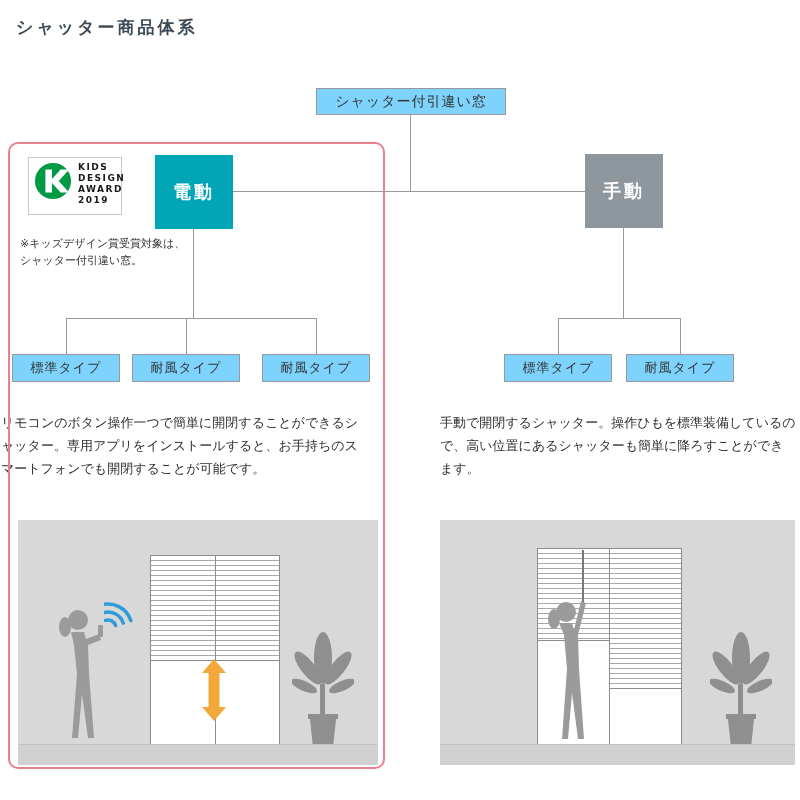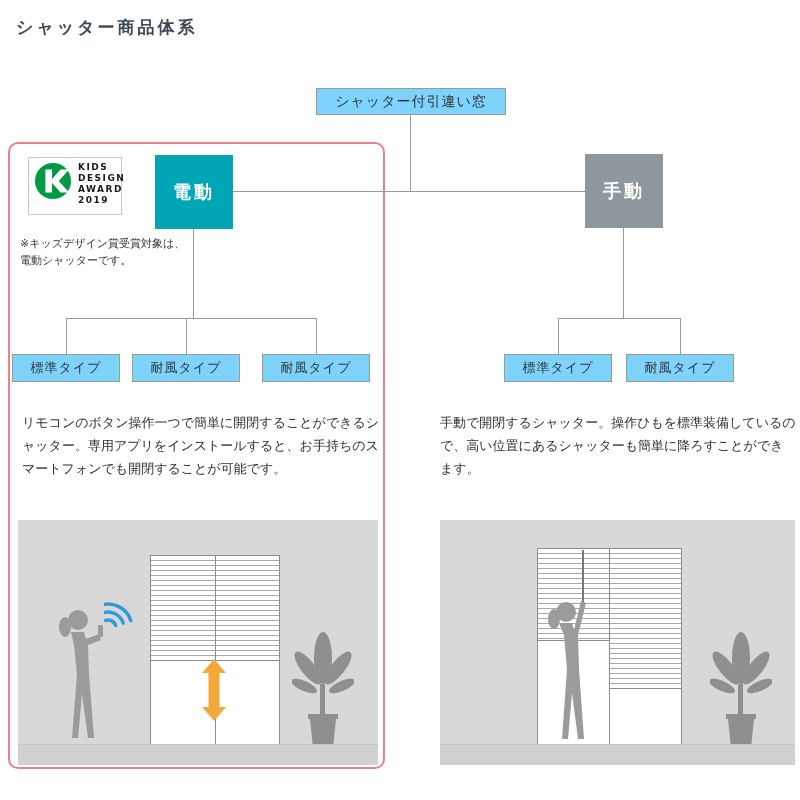--- a/index.html
+++ b/index.html
@@ -49,21 +49,21 @@
   .award-note{
     position:absolute; left:20px; top:235px; font-size:11px; color:#333;
     line-height:1.55; z-index:5;
   }
   .award-note span{display:block;}
   
   .desc{
     position:absolute; top:411px; font-size:13px; line-height:1.78;
     color:#2f2f2f; margin:0; z-index:2;
   }
-  .desc.electric{left:22px; width:362px;}
+  .desc.electric{left:1px; width:362px;}
   .desc.manual{left:440px; width:356px;}
   
   .scene{
     position:absolute; top:520px; height:245px; background:#d8d8d8;
     overflow:hidden; z-index:1;
   }
   .scene.left{left:18px; width:360px;}
   .scene.right{left:440px; width:355px;}
   .floor{
     position:absolute; left:0; bottom:0; width:100%; height:20px;
@@ -123,21 +123,21 @@
     </span>
     <span class="award-text">
       <span>KIDS</span>
       <span>DESIGN</span>
       <span>AWARD</span>
       <span>2019</span>
     </span>
   </div>
   <div class="award-note">
     <span>※キッズデザイン賞受賞対象は、</span>
-    <span>電動シャッターです。</span>
+    <span>シャッター付引違い窓。</span>
   </div>
 
   <div class="highlight-frame"></div>
 
   <p class="desc electric">リモコンのボタン操作一つで簡単に開閉することができるシャッター。専用アプリをインストールすると、お手持ちのスマートフォンでも開閉することが可能です。</p>
   <p class="desc manual">手動で開閉するシャッター。操作ひもを標準装備しているので、高い位置にあるシャッターも簡単に降ろすことができます。</p>
 
   <div class="scene left">
     <div class="window" style="left:132px; top:35px; width:130px; height:190px;">
       <div class="pane">

